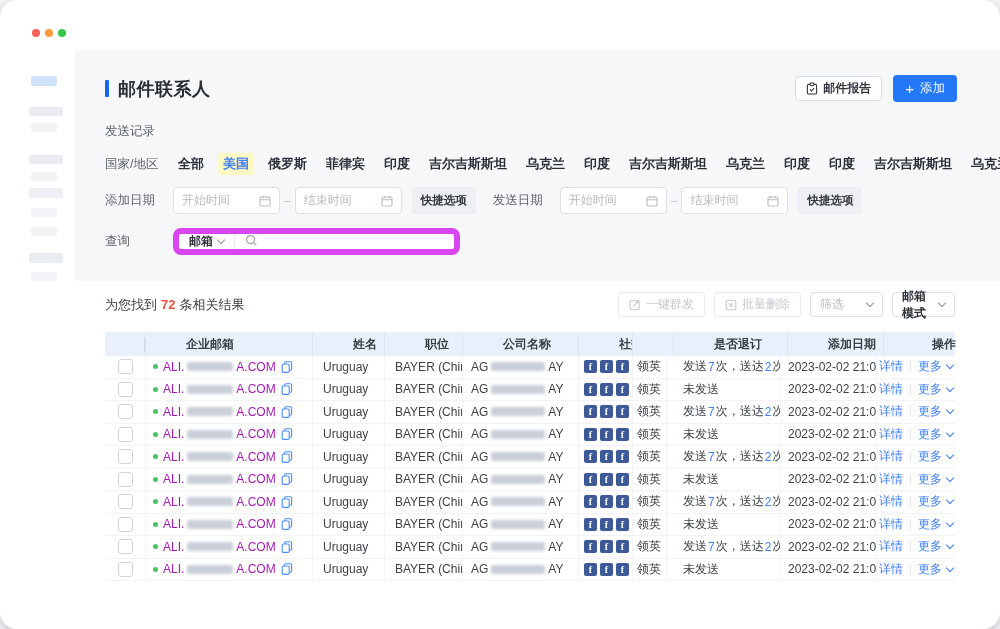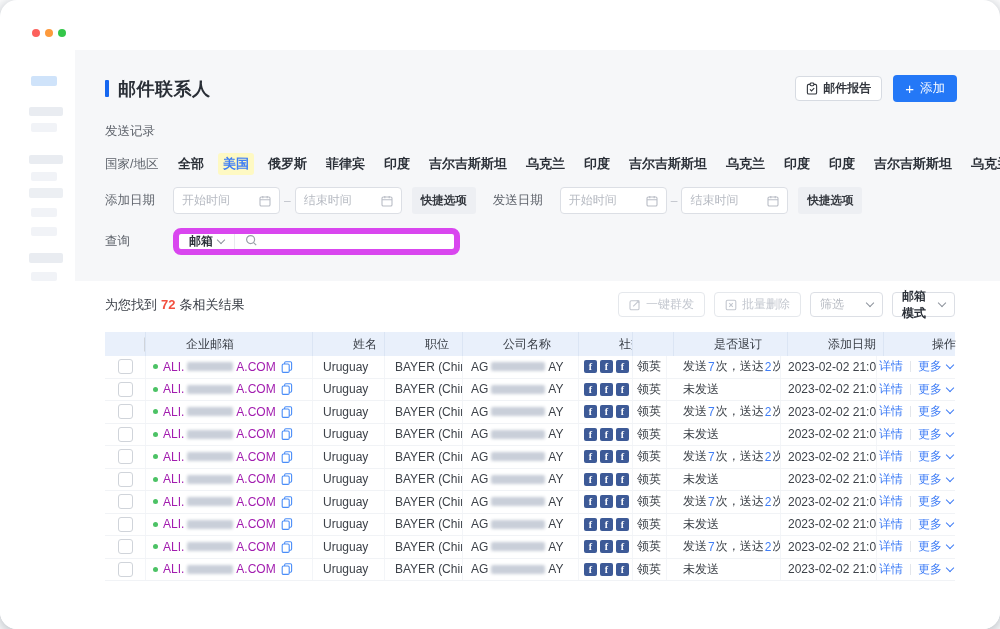--- a/index.html
+++ b/index.html
@@ -63,21 +63,21 @@
   .rb-buttons{margin-left:auto;display:flex;gap:9px;align-items:center;}
   .btn-dis{height:25px;border:1px solid #e5e8ec;border-radius:4px;background:#fff;color:#c3c7cf;font-size:12px;
            display:flex;align-items:center;gap:5px;padding:0 10px;cursor:not-allowed;}
   .sel-small{height:25px;border:1px solid #dcdfe5;border-radius:4px;background:#fff;font-size:12px;display:flex;
              align-items:center;padding:0 9px;box-sizing:border-box;cursor:pointer;}
   .sel-filter{color:#b6bac2;width:73px;justify-content:space-between;}
   .sel-mode{color:#2b3038;font-weight:700;width:63px;justify-content:space-between;}
   
   .table{position:absolute;top:51px;left:30px;width:850px;font-size:12px;color:#3d4249;}
   .thead{display:flex;background:#e9f0fb;height:24px;}
-  .thead .cell{font-weight:400;color:#383d45;padding-left:40px;}
+  .thead .cell{font-weight:700;color:#383d45;padding-left:40px;}
   .thead .cell+.cell{border-left:1px solid #dbe5f4;}
   .trow{display:flex;height:22.5px;border-bottom:1px solid #f1f3f6;box-sizing:border-box;}
   .trow .cell+.cell{border-left:1px solid #f3f5f8;}
   .cell{box-sizing:border-box;padding-left:10px;display:flex;align-items:center;flex:none;white-space:nowrap;overflow:hidden;}
   .c-center{justify-content:center;padding-left:0;}
   .c-social{gap:3px;padding-left:5px;}
   .c-action{justify-content:center;padding-left:0;}
   .cbx{width:13px;height:13px;border:1px solid #d0d4da;border-radius:3px;background:#fff;display:inline-block;cursor:pointer;}
   .dot{width:5px;height:5px;border-radius:50%;background:#4cc265;margin-right:5px;flex:none;}
   .etx{color:#a21caf;}

